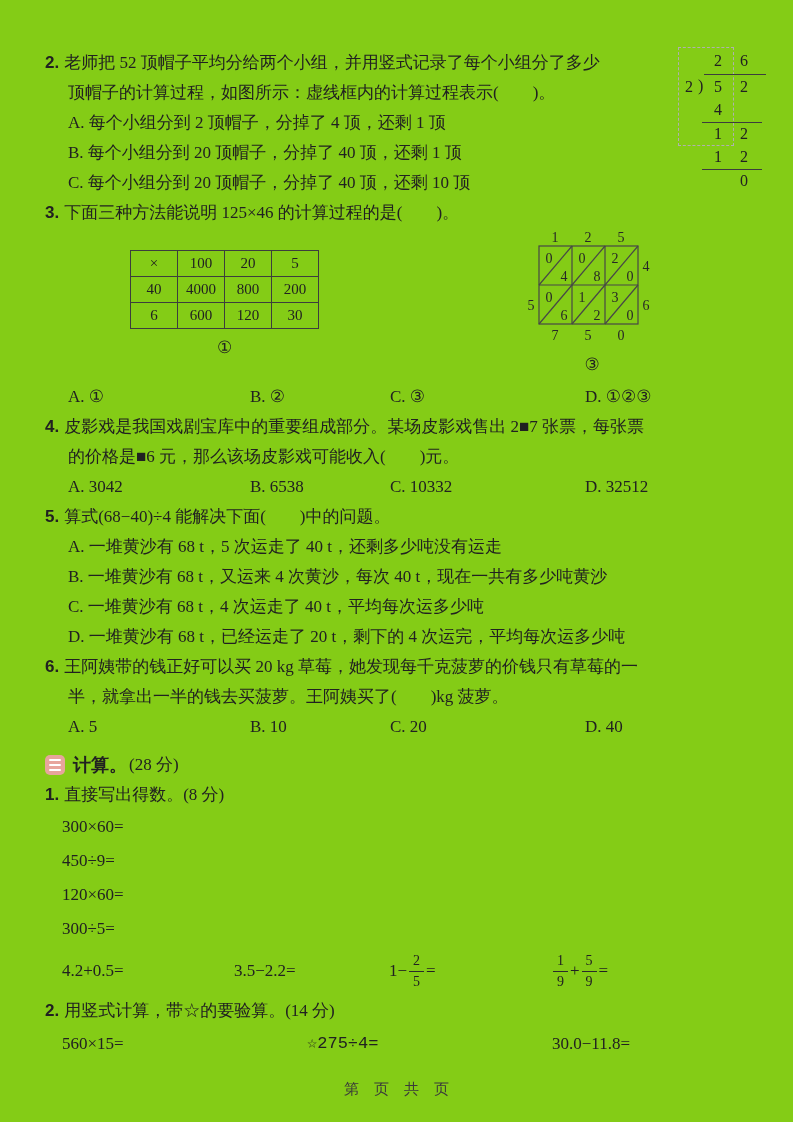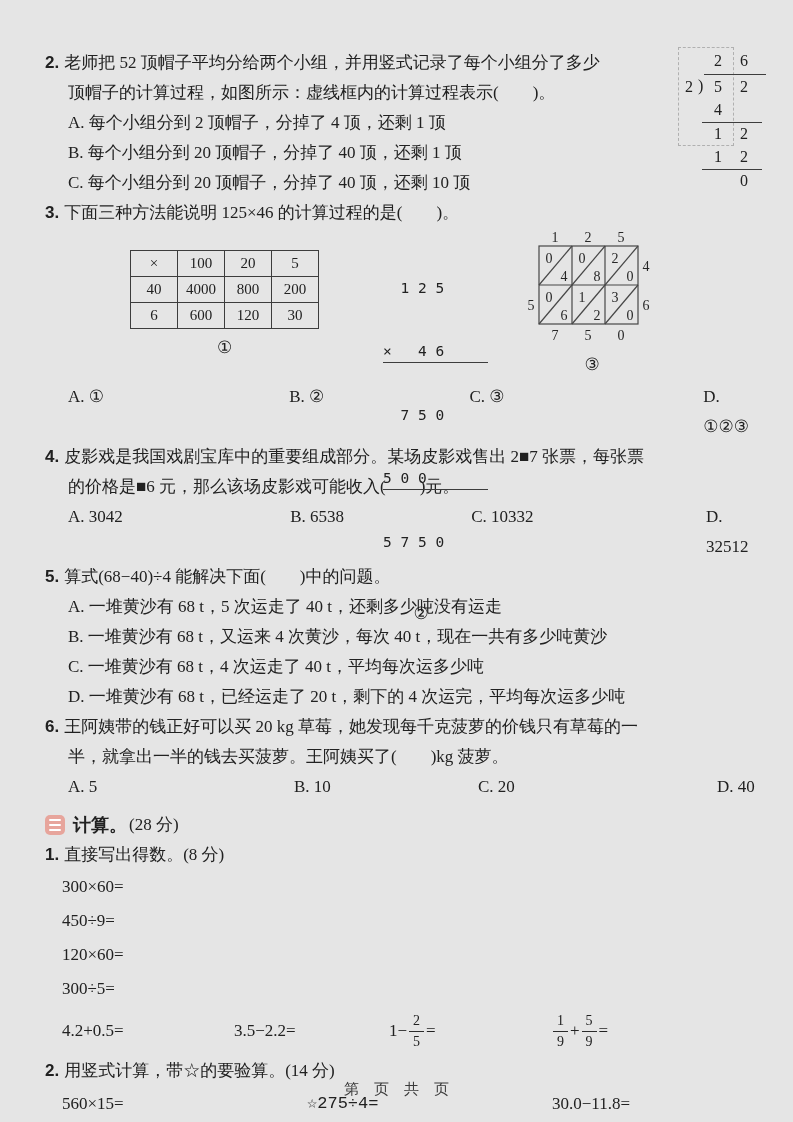--- a/index.html
+++ b/index.html
@@ -1,18 +1,18 @@
 <!DOCTYPE html>
 <html><head>
 <meta charset="utf-8">
 <style>
   html,body { margin:0; padding:0; background:#ffffff; }
   .page {
     position:relative; width:793px; height:1122px; margin:0 auto;
-    background:#e5e5e5; overflow:hidden;
+    background:#84cc16; overflow:hidden;
     font-family:"Liberation Serif","DejaVu Serif",serif;
     color:#212121; font-size:17px;
   }
   .content { position:absolute; left:45px; top:48px; width:723px; }
   .line { line-height:30px; white-space:nowrap; }
   .indent { padding-left:23px; }
   .qnum { font-weight:bold; font-family:"Liberation Sans","DejaVu Sans",sans-serif; margin-right:5px; }
   .sub-label { font-weight:bold; font-family:"Liberation Sans","DejaVu Sans",sans-serif; margin-right:5px; }
 
   
@@ -35,21 +35,21 @@
   }
   .figlabel { margin-top:9px; font-size:17px; line-height:20px; }
   .vmul { display:inline-block; text-align:left;
     font-family:"DejaVu Sans Mono","Liberation Mono",monospace;
     font-size:14.5px; line-height:21px; white-space:pre; }
   .vmul .ul { border-bottom:1.3px solid #3d3d3d; }
   svg.lattice text { font-family:"Liberation Serif","DejaVu Serif",serif; font-size:14px; fill:#272727; }
   svg.lattice line, svg.lattice rect { stroke:#474747; stroke-width:1.2; fill:none; }
 
   
-  .optrow { display:flex; line-height:30px; padding-left:23px;gap:44px; }
+  .optrow { display:flex; line-height:30px; padding-left:23px; }
   .o1 { width:182px; } .o2 { width:140px; } .o3 { width:195px; }
 
   
   .sec { display:flex; align-items:center; margin-top:8px; line-height:30px; }
   .sec-icon { width:20px; height:20px; border-radius:5px; background:#e7a59c; position:relative; margin-right:8px; flex:0 0 auto; }
   .sec-icon .bar { position:absolute; left:4px; width:12px; height:2px; background:#fff; border-radius:1px; }
   .sec-title { font-weight:bold; font-size:18px; }
   .sec-pts { margin-left:2px; }
   .calcrow { display:flex; padding-left:17px; line-height:34px;flex-direction:column; }
   .c1 { width:172px; } .c2 { width:155px; } .c3 { width:162px; }
@@ -122,30 +122,20 @@
               <td>6</td>
               <td>600</td>
               <td>120</td>
               <td>30</td>
             </tr>
           </tbody>
             </table>
           <div class="figlabel">①</div>
         </div>
 
-        <div class="figcol fig2">
-          <div class="vmul">
-            <div>  1 2 5</div>
-            <div class="ul">×   4 6</div>
-            <div>  7 5 0</div>
-            <div class="ul">5 0 0</div>
-            <div>5 7 5 0</div>
-          </div>
-          <div class="figlabel">②</div>
-        </div>
 
         <div class="figcol fig3">
           <svg class="lattice" width="138" height="118" viewBox="0 0 138 118">
             <rect x="16" y="16" width="99" height="78"></rect>
             <line x1="49" y1="16" x2="49" y2="94"></line>
             <line x1="82" y1="16" x2="82" y2="94"></line>
             <line x1="16" y1="55" x2="115" y2="55"></line>
             <line x1="16" y1="55" x2="49" y2="16"></line>
             <line x1="49" y1="55" x2="82" y2="16"></line>
             <line x1="82" y1="55" x2="115" y2="16"></line>

